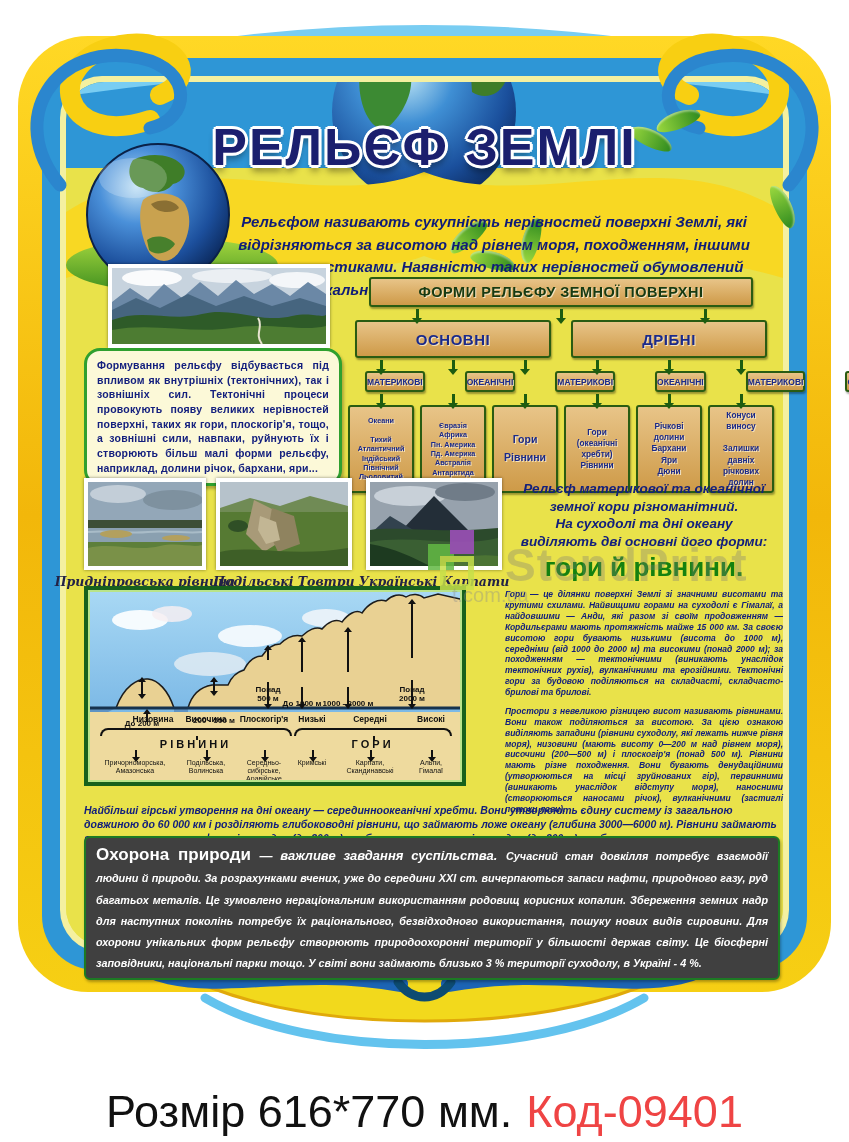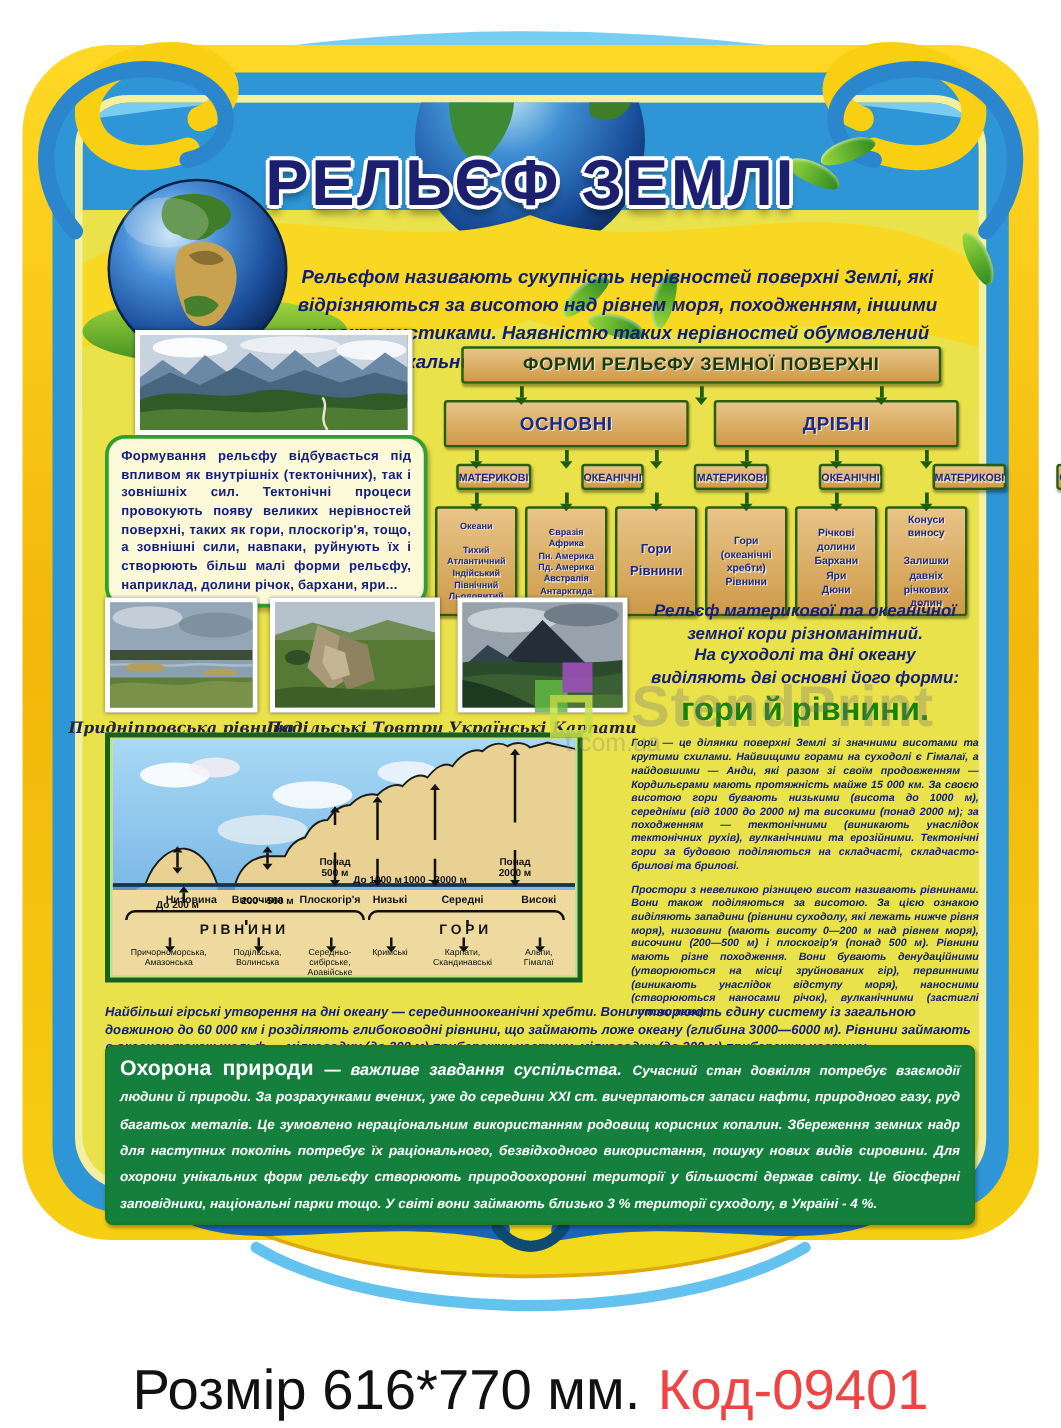--- a/index.html
+++ b/index.html
@@ -71,21 +71,21 @@
   .dtype{position:absolute;top:122px;transform:translateX(-50%);font-size:8.5px;font-weight:bold;color:#111;white-space:nowrap;}
   .brace{position:absolute;top:136px;height:6px;border:2px solid #111;border-bottom:none;border-radius:8px 8px 0 0;}
   .brace::after{content:"";position:absolute;left:50%;top:100%;width:2px;height:4px;background:#111;}
   .dtitle{position:absolute;top:146px;transform:translateX(-50%);font-weight:bold;font-size:11px;color:#111;white-space:nowrap;}
   .dname{position:absolute;top:167px;transform:translateX(-50%);font-size:7px;color:#111;text-align:center;
     line-height:1.15;white-space:pre-line;}
 
   
   .ocean{left:84px;top:792px;width:696px;z-index:5;color:#13207c;font-weight:bold;font-style:italic;
     font-size:10.5px;line-height:1.35;}
-  .conservation{left:84px;top:836px;width:672px;z-index:5;background:#15803d;border:2px solid #1d7a24;
+  .conservation{left:84px;top:836px;width:672px;z-index:5;background:#404040;border:2px solid #1d7a24;
     border-radius:6px;padding:6px 10px;color:#fff;text-align:justify;line-height:1.32;box-shadow:1px 2px 3px rgba(0,0,0,.3);}
   .cons-title{font-size:17px;font-weight:bold;}
   .cons-sub{font-size:13px;font-weight:bold;font-style:italic;}
   .cons-body{font-size:10.8px;font-weight:bold;font-style:italic;}
 
   
   .wm-text{left:505px;top:538px;z-index:9;font-size:46px;font-weight:bold;color:rgba(120,120,120,.33);letter-spacing:1px;}
   .wm-domain{left:452px;top:584px;z-index:9;font-size:20px;color:rgba(140,140,140,.38);}
   .wm-logo{left:424px;top:528px;width:90px;height:58px;z-index:9;opacity:.85;}
   .wm-sq{position:absolute;}

